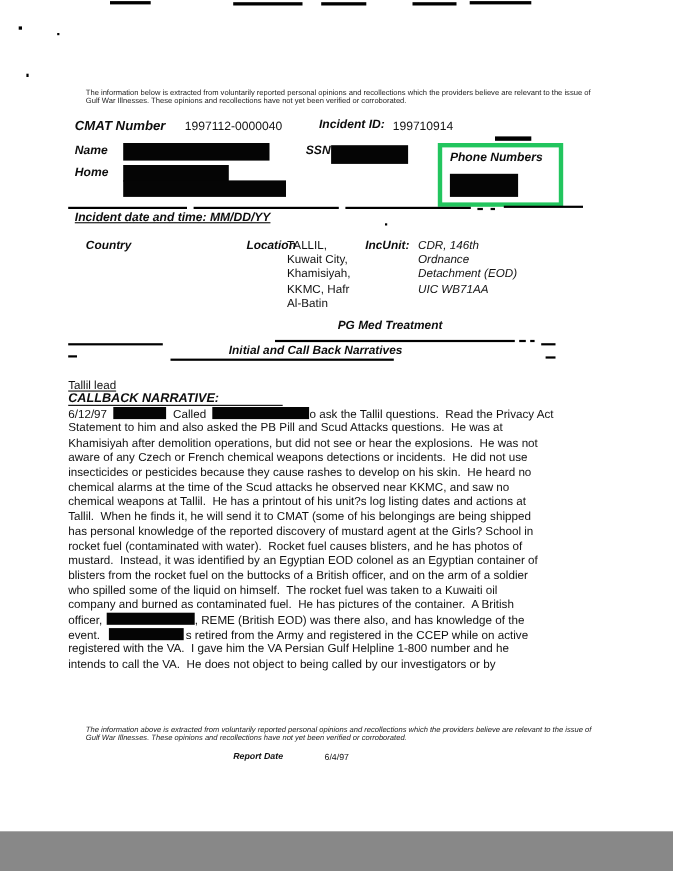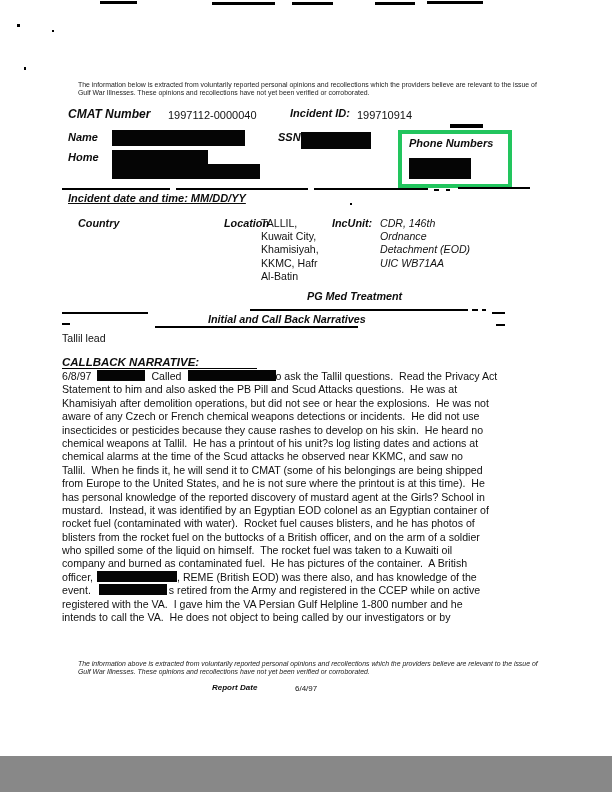--- a/index.html
+++ b/index.html
@@ -91,39 +91,38 @@
   <div class="art" style="left:62px;top:312px;width:86px;height:2px;"></div>
   <div class="art" style="left:250px;top:309px;width:218px;height:2px;"></div>
   <div class="art" style="left:472px;top:309px;width:6px;height:2px;"></div>
   <div class="art" style="left:482px;top:309px;width:4px;height:2px;"></div>
   <div class="abs lbl" style="left:208px;top:313px;font-size:10.8px;">Initial and Call Back Narratives</div>
   <div class="art" style="left:155px;top:326px;width:203px;height:2px;"></div>
   <div class="art" style="left:492px;top:312px;width:13px;height:2px;"></div>
   <div class="art" style="left:496px;top:324px;width:9px;height:2px;"></div>
   <div class="art" style="left:62px;top:323px;width:8px;height:2px;"></div>
 
-  <div class="abs" style="left:62px;top:332px;font-size:10.6px;">Tallil lead</div>
+  <div class="abs" style="left:62px;top:345px;font-size:10.6px;text-decoration:underline;">Tallil lead</div>
 
   <div class="abs lbl" style="left:62px;top:356px;font-size:11.5px;">
     <span class="heading-underline">CALLBACK NARRATIVE:</span>
   </div>
 
   <div class="abs nwrap" style="left:62px;top:370px;width:505px;">
-    <div class="nline"><span>6/8/97</span><span class="nredact" style="width:48px;margin:0 6px;"></span><span>Called</span><span class="nredact" style="width:88px;margin-left:6px;"></span><span>o ask the Tallil questions.  Read the Privacy Act</span></div>
+    <div class="nline"><span>6/12/97</span><span class="nredact" style="width:48px;margin:0 6px;"></span><span>Called</span><span class="nredact" style="width:88px;margin-left:6px;"></span><span>o ask the Tallil questions.  Read the Privacy Act</span></div>
     <div class="nline">Statement to him and also asked the PB Pill and Scud Attacks questions.  He was at</div>
     <div class="nline">Khamisiyah after demolition operations, but did not see or hear the explosions.  He was not</div>
     <div class="nline">aware of any Czech or French chemical weapons detections or incidents.  He did not use</div>
     <div class="nline">insecticides or pesticides because they cause rashes to develop on his skin.  He heard no</div>
+    <div class="nline">chemical alarms at the time of the Scud attacks he observed near KKMC, and saw no</div>
     <div class="nline">chemical weapons at Tallil.  He has a printout of his unit?s log listing dates and actions at</div>
-    <div class="nline">chemical alarms at the time of the Scud attacks he observed near KKMC, and saw no</div>
     <div class="nline">Tallil.  When he finds it, he will send it to CMAT (some of his belongings are being shipped</div>
-    <div class="nline">from Europe to the United States, and he is not sure where the printout is at this time).  He</div>
     <div class="nline">has personal knowledge of the reported discovery of mustard agent at the Girls? School in</div>
+    <div class="nline">rocket fuel (contaminated with water).  Rocket fuel causes blisters, and he has photos of</div>
     <div class="nline">mustard.  Instead, it was identified by an Egyptian EOD colonel as an Egyptian container of</div>
-    <div class="nline">rocket fuel (contaminated with water).  Rocket fuel causes blisters, and he has photos of</div>
     <div class="nline">blisters from the rocket fuel on the buttocks of a British officer, and on the arm of a soldier</div>
     <div class="nline">who spilled some of the liquid on himself.  The rocket fuel was taken to a Kuwaiti oil</div>
     <div class="nline">company and burned as contaminated fuel.  He has pictures of the container.  A British</div>
     <div class="nline"><span>officer,</span><span class="nredact" style="width:80px;margin-left:4px;"></span><span>, REME (British EOD) was there also, and has knowledge of the</span></div>
     <div class="nline"><span>event.</span><span class="nredact" style="width:68px;margin:0 2px 0 8px;"></span><span>s retired from the Army and registered in the CCEP while on active</span></div>
     <div class="nline">registered with the VA.  I gave him the VA Persian Gulf Helpline 1-800 number and he</div>
     <div class="nline">intends to call the VA.  He does not object to being called by our investigators or by</div>
   </div>
 
   <div class="abs disc disc-italic" style="left:78px;top:660px;width:470px;">The information above is extracted from voluntarily reported personal opinions and recollections which the providers believe are relevant to the issue of Gulf War Illnesses.  These opinions and recollections have not yet been verified or corroborated.</div>

